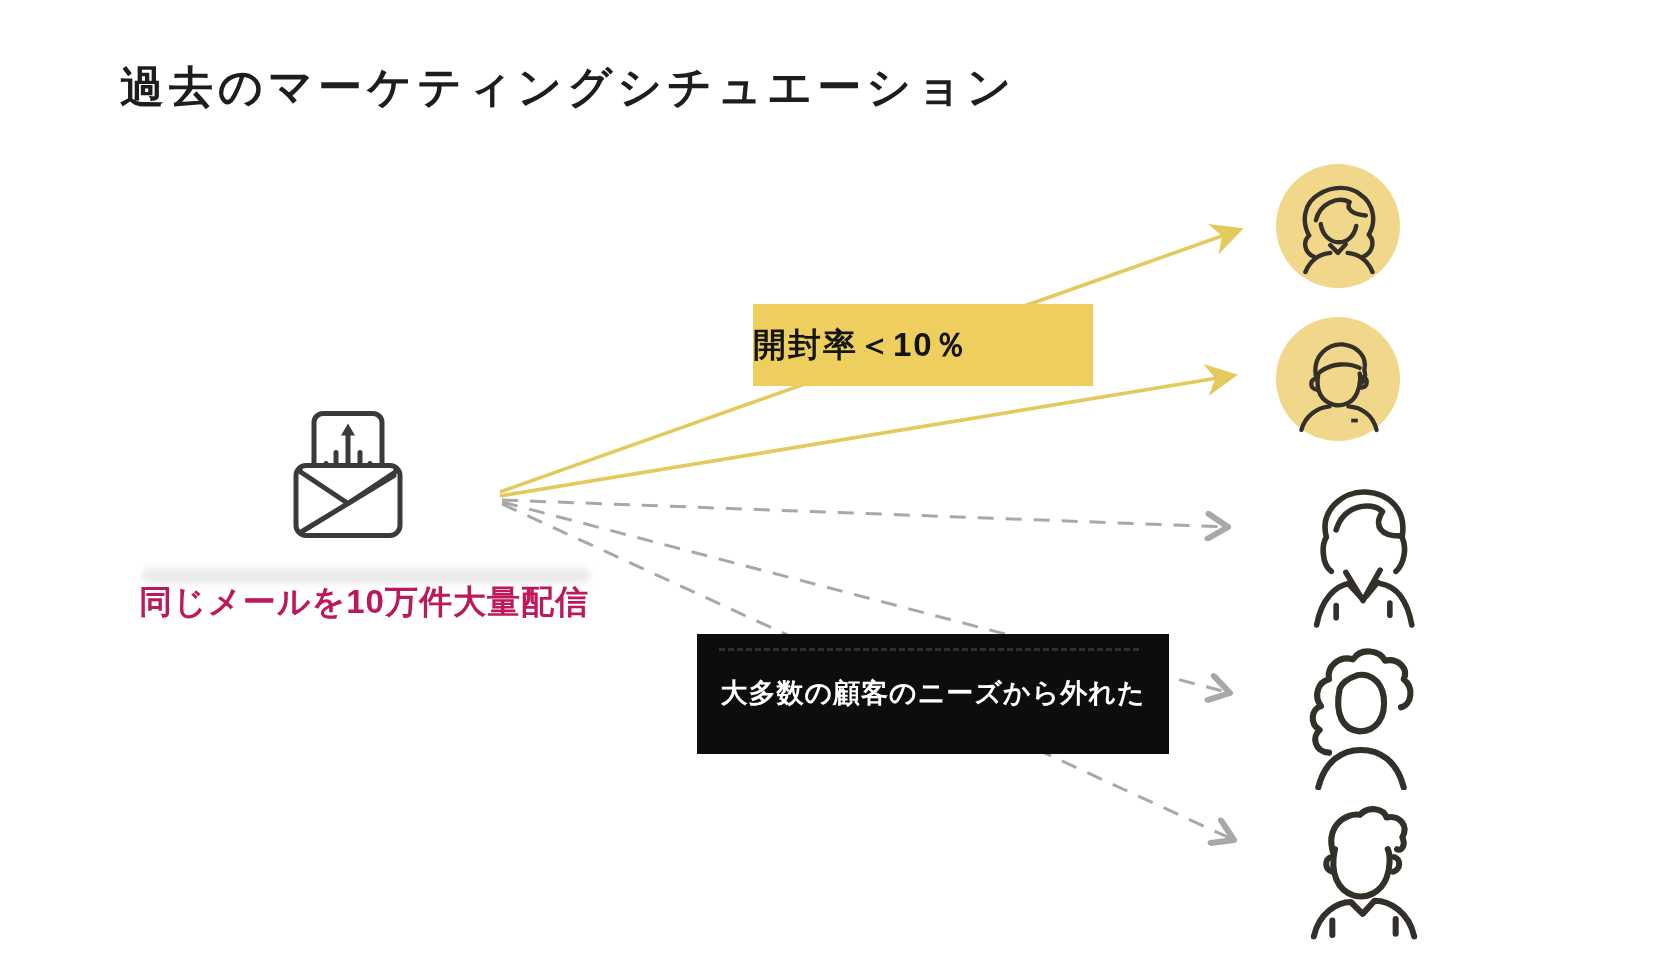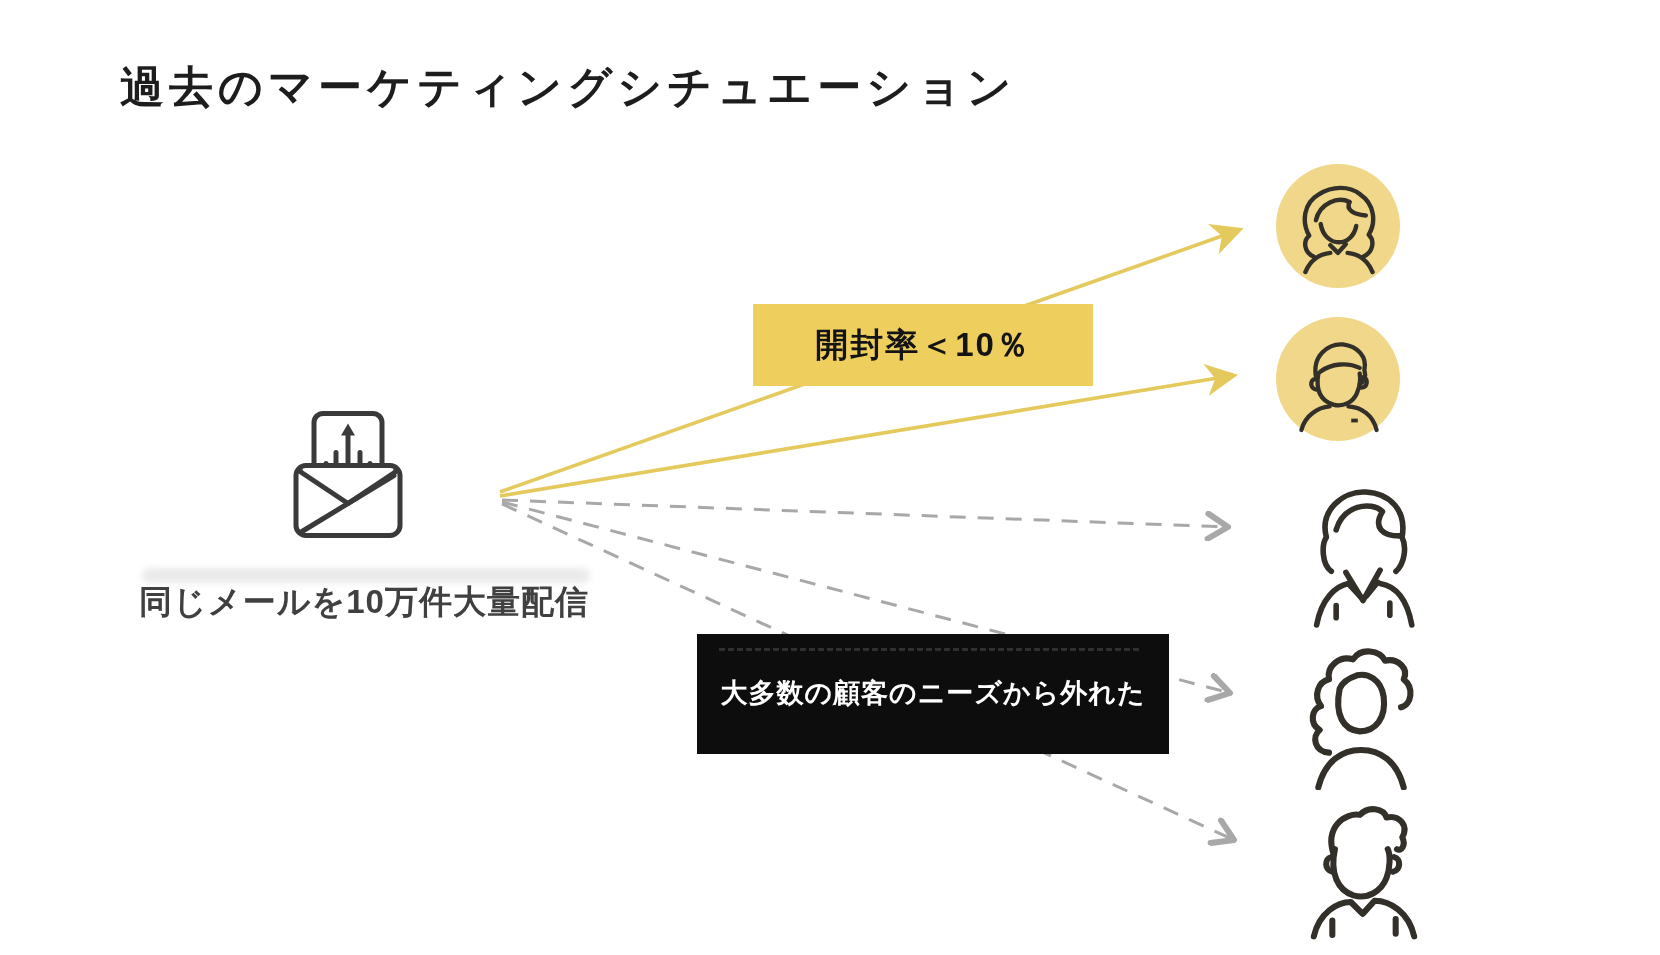--- a/index.html
+++ b/index.html
@@ -24,32 +24,32 @@
   }
 
   .arrow-layer{position:absolute;left:0;top:0;width:1660px;height:955px;z-index:1;}
   .solid-arrow{stroke:var(--accent-yellow);stroke-width:3.6;fill:none;}
   .dashed-arrow{stroke:var(--dashed-gray);stroke-width:3;fill:none;stroke-dasharray:16 12;}
 
   .sender{position:absolute;left:288px;top:398px;width:120px;height:150px;z-index:2;}
   .sender svg{width:100%;height:100%;}
   .sender-caption{
     position:absolute;left:118px;top:580px;width:492px;z-index:2;
-    text-align:center;font-size:33px;font-weight:800;color:#404040;
+    text-align:center;font-size:33px;font-weight:800;color:#be185d;
     letter-spacing:1px;white-space:nowrap;
   }
   .ghost-band{
     position:absolute;left:142px;top:568px;width:448px;height:15px;z-index:2;
     background:#d9d9d9;border-radius:7px;filter:blur(3px);opacity:.55;
   }
 
   .open-rate-box{
     position:absolute;left:753px;top:304px;width:340px;height:82px;z-index:3;
     background:var(--accent-yellow-fill);
-    display:flex;align-items:center;justify-content:center;
+    display:flex;align-items:center;justify-content:flex-start;
     font-size:33px;font-weight:800;color:#141414;letter-spacing:2px;
   }
   .ineffective-box{
     position:absolute;left:697px;top:634px;width:472px;height:120px;z-index:3;
     background:var(--ineffective-box-bg);color:var(--label-text-light);
     display:flex;flex-direction:column;align-items:center;justify-content:center;
     font-size:27px;font-weight:700;line-height:1.55;letter-spacing:1px;
     text-align:center;
   }
   .erased-line-artifact{

